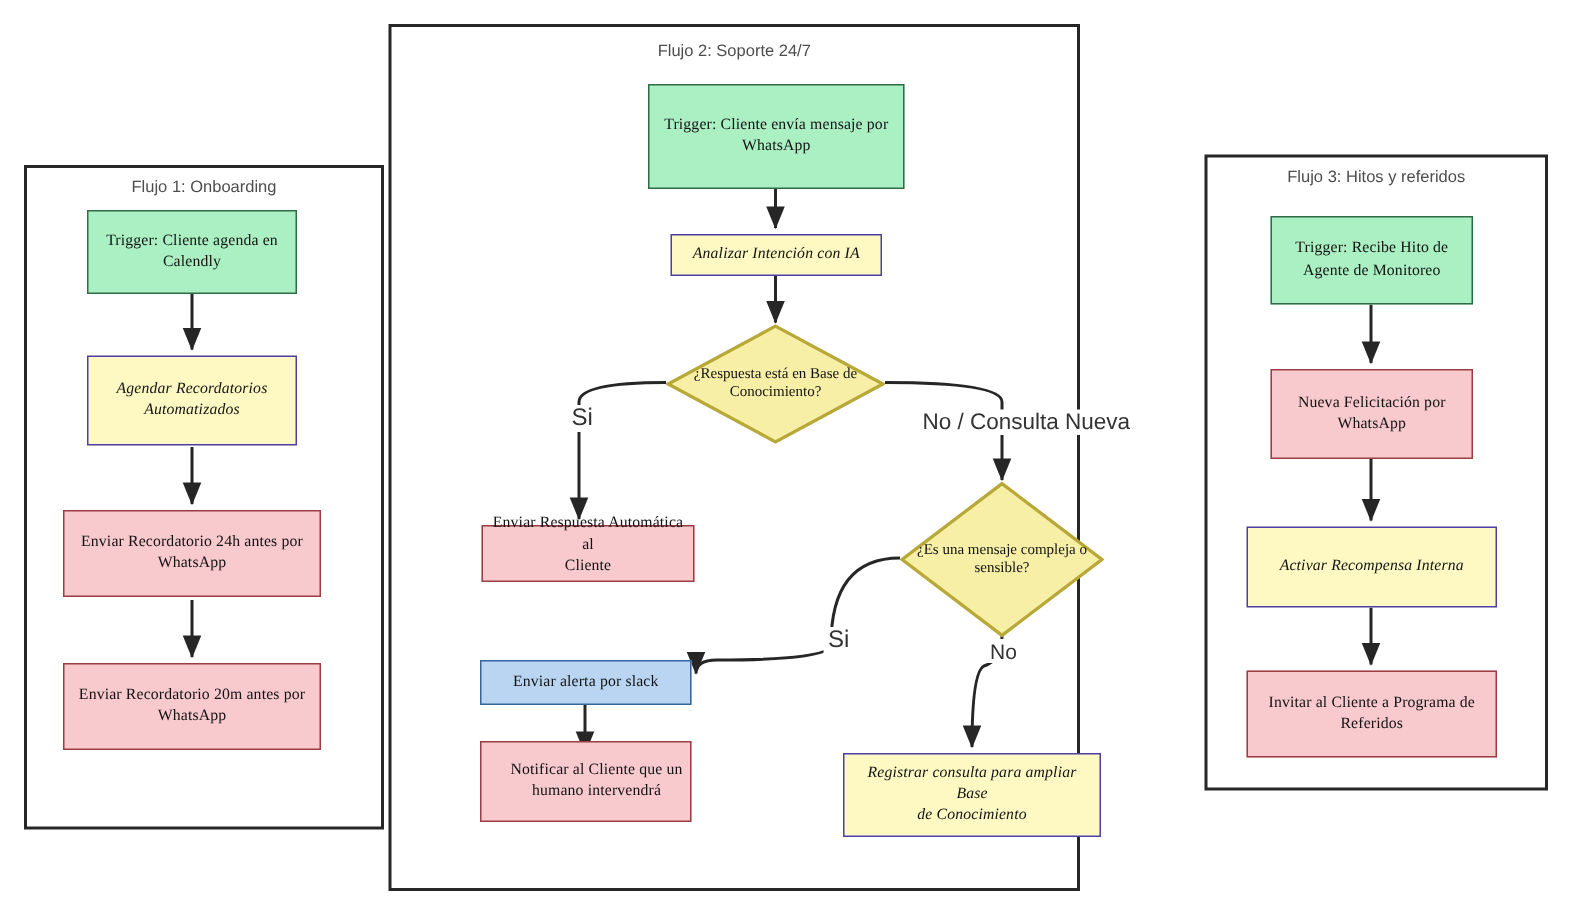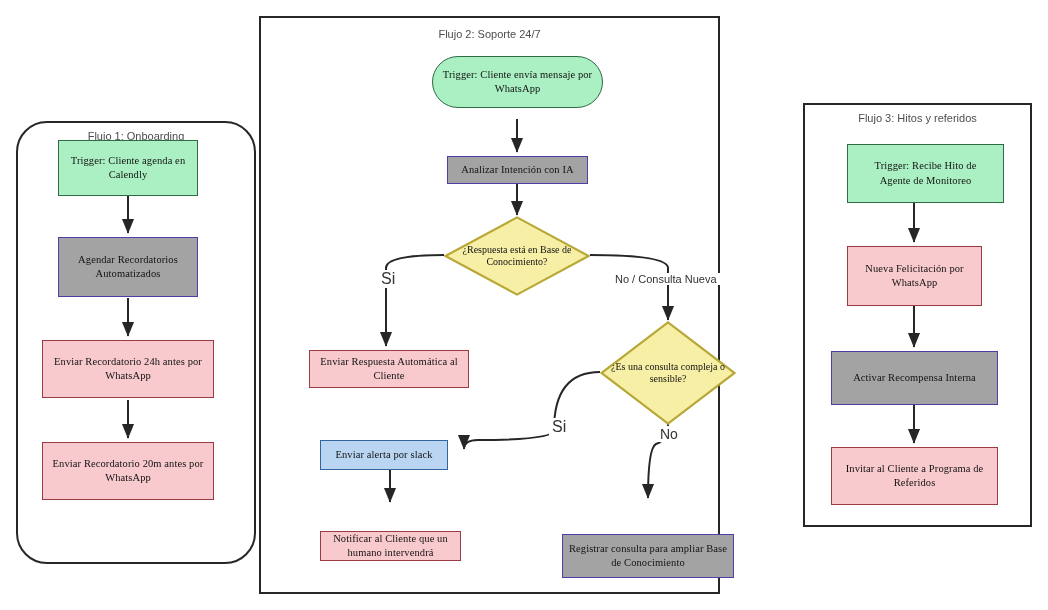--- a/index.html
+++ b/index.html
@@ -41,21 +41,21 @@
     text-align: center;
     font-family: "Liberation Serif", serif;
     font-size: 10.5px;
     line-height: 1.35;
     color: #131313;
     padding: 2px 5px;
     letter-spacing: 0.1px;
   }
   .node span { display: block; }
   .n-green  { background: #aaf0c3; border: 1.3px solid #2e6b46; }
-  .n-purple { background: #a3a3a3; border: 1.3px solid #4d3fa8; }
+  .n-purple { background: #fef9c3; border: 1.3px solid #4d3fa8; font-style: italic; }
   .n-pink   { background: #f8c9cd; border: 1.3px solid #9b3b42; }
   .n-blue   { background: #b9d5f2; border: 1.3px solid #34659c; }
   
   .diamond {
     position: absolute;
   }
   .diamond .shape {
     position: absolute;
     inset: 0;
   }
@@ -114,21 +114,21 @@
       <path d="M600,372 Q554,372 554,430 Q554,440 478,440 Q464,440 464,449"></path>
       <path d="M668,424 Q668,440 656,444 Q648,448 648,498"></path>
       <path d="M390,470 L390,502"></path>
 
       <path d="M914,203 L914,242"></path>
       <path d="M914,306 L914,347"></path>
       <path d="M914,405 L914,443"></path>
     </g>
   </svg>
 
-  <div class="subgraph" style="left:16px; top:121px; width:240px; height:443px;border-radius:31px;">
+  <div class="subgraph" style="left:16px; top:110px; width:240px; height:443px;">
     <div class="subgraph-title" style="top:7px;">Flujo 1: Onboarding</div>
   </div>
 
   <div class="node n-green" style="left:58px; top:140px; width:140px; height:56px;">
     <div>
       <span>Trigger: Cliente agenda en</span>
       <span>Calendly</span>
     </div>
   </div>
 
@@ -150,21 +150,21 @@
     <div>
       <span>Enviar Recordatorio 20m antes por</span>
       <span>WhatsApp</span>
     </div>
   </div>
 
   <div class="subgraph" style="left:259px; top:16px; width:461px; height:578px;">
     <div class="subgraph-title" style="top:10px;">Flujo 2: Soporte 24/7</div>
   </div>
 
-  <div class="node n-green" style="left:432px; top:56px; width:171px; height:52px;border-radius:26px;">
+  <div class="node n-green" style="left:432px; top:56px; width:171px; height:70px;">
     <div>
       <span>Trigger: Cliente envía mensaje por</span>
       <span>WhatsApp</span>
     </div>
   </div>
 
   <div class="node n-purple" style="left:447px; top:156px; width:141px; height:28px;">
     <div>
       <span>Analizar Intención con IA</span>
     </div>
@@ -176,71 +176,71 @@
     </svg>
     <div class="dlabel">
       <div>
         <span>¿Respuesta está</span>
         <span>en Base de</span>
         <span>Conocimiento?</span>
       </div>
     </div>
   </div>
 
-  <div class="node n-pink" style="left:309px; top:350px; width:160px; height:38px;">
+  <div class="node n-pink" style="left:321px; top:350px; width:142px; height:38px;align-items:flex-end;">
     <div>
       <span>Enviar Respuesta Automática al</span>
       <span>Cliente</span>
     </div>
   </div>
 
   <div class="diamond" style="left:600px; top:321px; width:136px; height:104px;">
     <svg class="shape" viewBox="0 0 136 104" preserveAspectRatio="none">
       <polygon points="68,1.4 134.6,52 68,102.6 1.4,52" fill="#f7efa6" stroke="#b8a838" stroke-width="2.2"></polygon>
     </svg>
     <div class="dlabel">
       <div>
         <span>¿Es una</span>
-        <span>consulta</span>
+        <span>mensaje</span>
         <span>compleja o</span>
         <span>sensible?</span>
       </div>
     </div>
   </div>
 
-  <div class="node n-blue" style="left:320px; top:440px; width:128px; height:30px;">
+  <div class="node n-blue" style="left:320px; top:440px; width:141px; height:30px;">
     <div>
       <span>Enviar alerta por slack</span>
     </div>
   </div>
 
-  <div class="node n-pink" style="left:320px; top:531px; width:141px; height:30px;">
+  <div class="node n-pink" style="left:320px; top:494px; width:141px; height:54px;justify-content:flex-end;">
     <div>
       <span>Notificar al Cliente que un</span>
       <span>humano intervendrá</span>
     </div>
   </div>
 
-  <div class="node n-purple" style="left:562px; top:502px; width:172px; height:44px;margin-top:32px;">
+  <div class="node n-purple" style="left:562px; top:502px; width:172px; height:56px;">
     <div>
       <span>Registrar consulta para ampliar Base</span>
       <span>de Conocimiento</span>
     </div>
   </div>
 
   <div class="edge-label" style="left:378px; top:270px;">Si</div>
-  <div class="edge-label" style="left:612px; top:273px; font-size:11px;">No / Consulta Nueva</div>
+  <div class="edge-label" style="left:612px; top:273px; font-size:15px;">No / Consulta Nueva</div>
   <div class="edge-label" style="left:549px; top:418px;">Si</div>
   <div class="edge-label" style="left:657px; top:426px; font-size:14px;">No</div>
 
   <div class="subgraph" style="left:803px; top:103px; width:229px; height:424px;">
     <div class="subgraph-title" style="top:7px;">Flujo 3: Hitos y referidos</div>
   </div>
 
-  <div class="node n-green" style="left:847px; top:144px; width:157px; height:59px;">
+  <div class="node n-green" style="left:847px; top:144px; width:135px; height:59px;">
     <div>
       <span>Trigger: Recibe Hito de</span>
       <span>Agente de Monitoreo</span>
     </div>
   </div>
 
   <div class="node n-pink" style="left:847px; top:246px; width:135px; height:60px;">
     <div>
       <span>Nueva Felicitación por</span>
       <span>WhatsApp</span>

